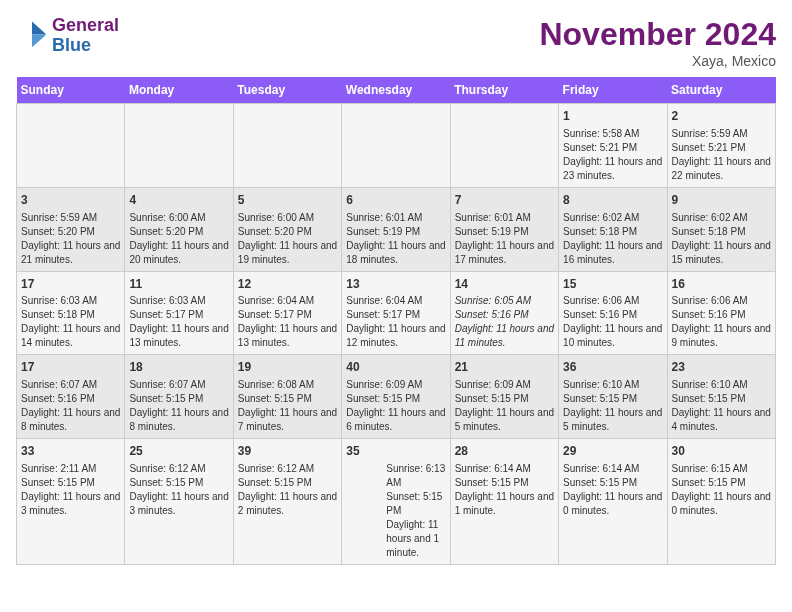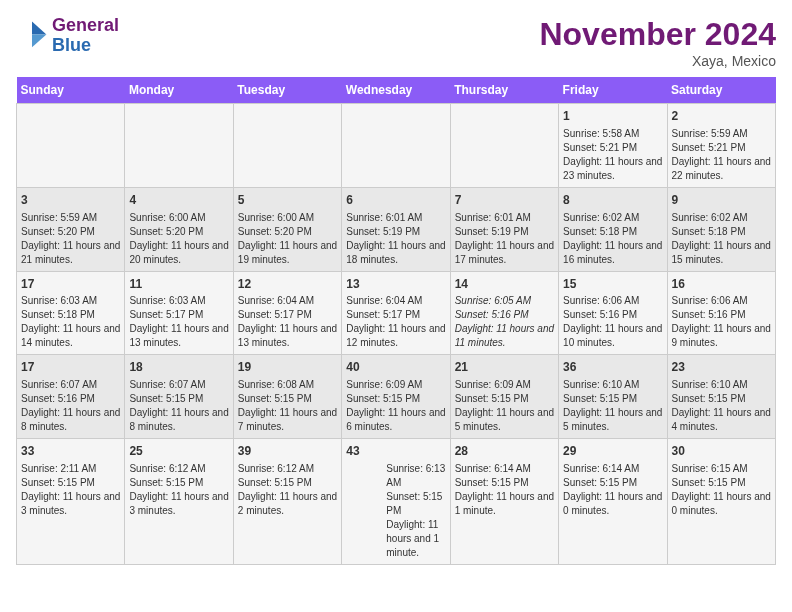--- a/index.html
+++ b/index.html
@@ -284,21 +284,21 @@
 Sunset: 5:15 PM
 Daylight: 11 hours and 3 minutes.</div>
         </td>
         <td>
           <span class="day-number">39</span>
           <div class="day-content" style="white-space: pre-line;">Sunrise: 6:12 AM
 Sunset: 5:15 PM
 Daylight: 11 hours and 2 minutes.</div>
         </td>
         <td>
-          <span class="day-number">43</span>
+          <span class="day-number">35</span>
           <div class="day-content" style="white-space: pre-line; margin-left: 40px;">Sunrise: 6:13 AM
 Sunset: 5:15 PM
 Daylight: 11 hours and 1 minute.</div>
         </td>
         <td>
           <span class="day-number">28</span>
           <div class="day-content" style="white-space: pre-line;">Sunrise: 6:14 AM
 Sunset: 5:15 PM
 Daylight: 11 hours and 1 minute.</div>
         </td>

